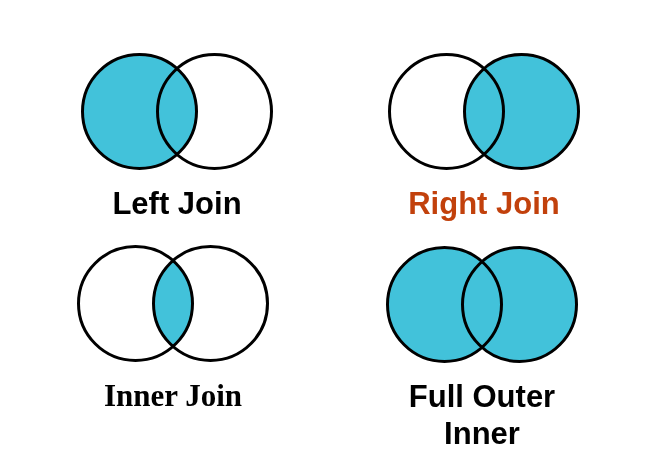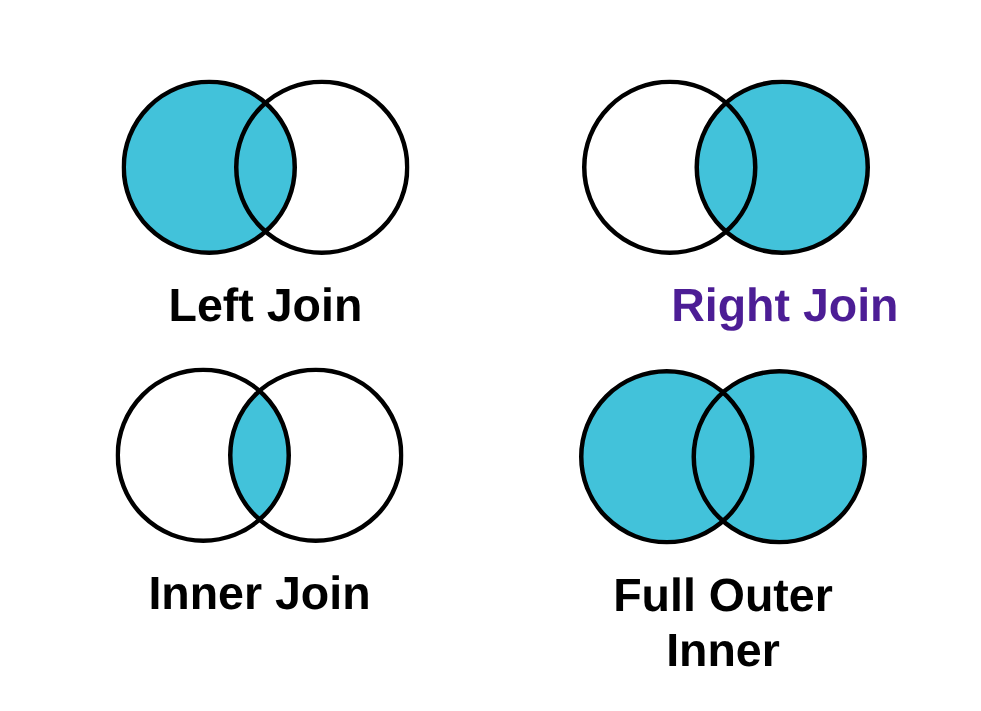--- a/index.html
+++ b/index.html
@@ -38,21 +38,21 @@
     width: 100%;
   }
   .outline {
     fill: none;
     stroke: #000000;
     stroke-width: 3;
   }
   
   .pos-tl { left: 62px;  top: 53px;  }
   .pos-tr { left: 369px; top: 53px;  }
-  .pos-bl { left: 58px;  top: 245px; }
+  .pos-bl { left: 58px;  top: 245px; font-family: Liberation Serif, serif; }
   .pos-br { left: 367px; top: 246px; }
 </style>
 </head>
 <body>
 
 <div class="canvas" style="background: rgb(255, 255, 255);">
 
   <div class="join-card pos-tl">
     <svg viewBox="0 0 192 117" aria-hidden="true">
       <defs>
@@ -75,21 +75,21 @@
         <clipPath id="clip-right-1">
             <circle cx="133.5" cy="58.5" r="57"></circle>
           </clipPath>
       </defs>
       <circle cx="58.5" cy="58.5" r="57" fill="#FFFFFF"></circle>
       <circle cx="133.5" cy="58.5" r="57" fill="#42C2DA"></circle>
       <circle cx="58.5" cy="58.5" r="57" clip-path="url(#clip-right-1)" fill="#42C2DA"></circle>
       <circle class="outline" cx="58.5" cy="58.5" r="57" stroke="#000000"></circle>
       <circle class="outline" cx="133.5" cy="58.5" r="57" stroke="#000000"></circle>
     </svg>
-    <div class="join-label" style="color: #4c1d95; text-align: right;">Right Join</div>
+    <div class="join-label" style="color: #c2410c;">Right Join</div>
   </div>
 
   <div class="join-card pos-bl">
     <svg viewBox="0 0 192 117" aria-hidden="true">
       <defs>
         <clipPath id="clip-right-2">
             <circle cx="133.5" cy="58.5" r="57"></circle>
           </clipPath>
       </defs>
       <circle cx="58.5" cy="58.5" r="57" fill="#FFFFFF"></circle>

